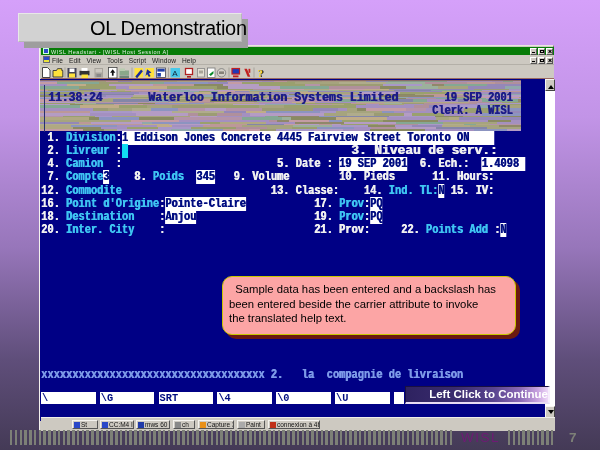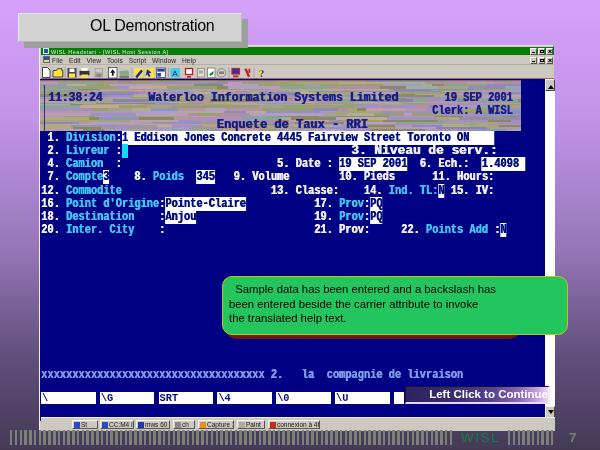--- a/index.html
+++ b/index.html
@@ -41,32 +41,32 @@
 .sbtn:after{content:"";position:absolute;left:2px;border:3px solid transparent}
 #sup:after{top:2px;border-bottom:4px solid #000}
 #sdn:after{top:3px;border-top:4px solid #000}
 #wtask{position:absolute;left:1px;top:371px;width:513.5px;height:14px;background:#cdc9c1;border-top:1px solid #efede8}
 .tkb{position:absolute;top:1.5px;height:9.5px;background:#cdc9c1;border:1px solid;border-color:#f4f2ee #555 #555 #f4f2ee;
 font-size:6.5px;color:#111;line-height:8px;white-space:nowrap;overflow:hidden;padding-left:1px}
 .tki{display:inline-block;width:6px;height:6px;vertical-align:-1px;margin-right:1px}
 #tshadow{position:absolute;left:24px;top:19px;width:224px;height:29px;background:#9e9e9e}
 #tbox{position:absolute;left:18px;top:13px;width:224px;height:29px;background:#d2d2d2;
 border:1px solid #b8b8b8;border-top-color:#e8e8e8;border-left-color:#e8e8e8}
-#tbox span{position:absolute;left:71px;top:2.5px;font-size:16px;letter-spacing:-0.3px;color:#000;white-space:nowrap}
+#tbox span{position:absolute;left:71px;top:2.5px;font-size:20px;letter-spacing:-0.3px;color:#000;white-space:nowrap}
 #cshadow{position:absolute;left:226px;top:280px;width:294px;height:59px;background:#6b1a10;border-radius:10px}
-#callout{position:absolute;left:222px;top:276px;width:346px;height:59px;background:#22c55e;border-radius:10px;
+#callout{position:absolute;left:222px;top:276px;width:294px;height:59px;background:#fca5a5;border-radius:10px;
 border:1px solid #c8c800}
 #callout div{position:absolute;left:6px;top:5px;font-size:11.3px;line-height:14.6px;color:#000;white-space:pre}
 #cont{position:absolute;left:405px;top:386px;width:145px;height:18px;
 background:linear-gradient(90deg,#2e2260 0%,#3a2c6e 35%,#5a4590 62%,#8a68b4 80%,#c9a4e0 93%,#eed9f8 100%);
 border:1px solid #191040;border-right:2px solid #f6eefc;border-bottom:2px solid #e8dcf4;
 color:#fff;font-weight:bold;font-size:11.5px;text-align:right;line-height:15px}
 .bars{position:absolute;top:429.5px;height:15.5px;
 background:repeating-linear-gradient(90deg,#7d8077 0px,#7d8077 2.5px,rgba(0,0,0,0) 2.5px,rgba(0,0,0,0) 4.78px)}
-#wisl{position:absolute;left:461px;top:430px;color:#15803d;font-weight:normal;font-size:13.5px;letter-spacing:1.5px}
+#wisl{position:absolute;left:461px;top:430px;color:#701a75;font-weight:normal;font-size:13.5px;letter-spacing:1.5px}
 #pg14{position:absolute;left:569px;top:430px;color:#7d8077;font-weight:bold;font-size:13.5px;letter-spacing:1px}
 </style></head>
 <body>
 <div id="win">
   <div id="tbar">
       <div id="ticon"></div>
       <span class="ttl">WISL Headstart - [WISL Host Session A]</span>
     <div class="wbtn" style="left:489px">
         <i class="mn"></i>
       </div>
@@ -624,21 +624,20 @@
         <rect x="303" y="49" width="27" height="2" fill="#a490c0"></rect>
         <rect x="330" y="49" width="55" height="2" fill="#8a8a62"></rect>
         <rect x="385" y="49" width="49" height="2" fill="#a490c0"></rect>
         <rect x="434" y="49" width="33" height="2" fill="#8c94c0"></rect>
         <rect x="467" y="49" width="23" height="2" fill="#b49cc4"></rect>
         <rect x="0" y="0" width="502" height="1.2" fill="#8a6a6a"></rect>
       </svg>
     <div id="dkline"></div>
     <pre class="h" style="top:13.1px;left:7.6px;transform:scaleX(0.943)">11:38:24</pre>
       <pre class="h" style="top:13.1px;left:107.9px;transform:scaleX(0.965)">Waterloo&nbsp;Information&nbsp;Systems&nbsp;Limited</pre>
-      <pre class="h" style="top:39.5px;left:176.5px;transform:scaleX(1.0)">Enquete&nbsp;de&nbsp;Taux&nbsp;-&nbsp;RRI</pre>
       <pre class="h" style="top:65.9px;left:310.7px;transform:scaleX(1.07);color:#f0f0f0">3.&nbsp;Niveau&nbsp;de&nbsp;serv.:</pre>
       <pre class="t" style="top:13.1px"><span class="w">&nbsp;&nbsp;&nbsp;&nbsp;&nbsp;&nbsp;&nbsp;&nbsp;&nbsp;&nbsp;&nbsp;&nbsp;&nbsp;&nbsp;&nbsp;&nbsp;&nbsp;&nbsp;&nbsp;&nbsp;&nbsp;&nbsp;&nbsp;&nbsp;&nbsp;&nbsp;&nbsp;&nbsp;&nbsp;&nbsp;&nbsp;&nbsp;&nbsp;&nbsp;&nbsp;&nbsp;&nbsp;&nbsp;&nbsp;&nbsp;&nbsp;&nbsp;&nbsp;&nbsp;&nbsp;&nbsp;&nbsp;&nbsp;&nbsp;&nbsp;&nbsp;&nbsp;&nbsp;&nbsp;&nbsp;&nbsp;&nbsp;&nbsp;&nbsp;&nbsp;&nbsp;&nbsp;&nbsp;&nbsp;&nbsp;</span><span class="b">19&nbsp;SEP&nbsp;2001</span></pre>
 <pre class="t" style="top:26.3px"><span class="w">&nbsp;&nbsp;&nbsp;&nbsp;&nbsp;&nbsp;&nbsp;&nbsp;&nbsp;&nbsp;&nbsp;&nbsp;&nbsp;&nbsp;&nbsp;&nbsp;&nbsp;&nbsp;&nbsp;&nbsp;&nbsp;&nbsp;&nbsp;&nbsp;&nbsp;&nbsp;&nbsp;&nbsp;&nbsp;&nbsp;&nbsp;&nbsp;&nbsp;&nbsp;&nbsp;&nbsp;&nbsp;&nbsp;&nbsp;&nbsp;&nbsp;&nbsp;&nbsp;&nbsp;&nbsp;&nbsp;&nbsp;&nbsp;&nbsp;&nbsp;&nbsp;&nbsp;&nbsp;&nbsp;&nbsp;&nbsp;&nbsp;&nbsp;&nbsp;&nbsp;&nbsp;&nbsp;&nbsp;</span><span class="b">Clerk:&nbsp;A&nbsp;WISL</span></pre>
 <pre class="t" style="top:52.7px"><span class="w">&nbsp;1.</span><span class="w">&nbsp;</span><span class="c">Division</span><span class="w">:</span><span class="i">1&nbsp;Eddison&nbsp;Jones&nbsp;Concrete&nbsp;4445&nbsp;Fairview&nbsp;Street&nbsp;Toronto&nbsp;ON&nbsp;&nbsp;&nbsp;&nbsp;</span></pre>
 <pre class="t" style="top:65.9px"><span class="w">&nbsp;2.</span><span class="w">&nbsp;</span><span class="c">Livreur</span><span class="w">&nbsp;</span><span class="w">:</span><span class="k">&nbsp;</span></pre>
 <pre class="t" style="top:79.1px"><span class="w">&nbsp;4.</span><span class="w">&nbsp;</span><span class="c">Camion</span><span class="w">&nbsp;&nbsp;</span><span class="w">:</span><span class="w">&nbsp;&nbsp;&nbsp;&nbsp;&nbsp;&nbsp;&nbsp;&nbsp;&nbsp;&nbsp;&nbsp;&nbsp;&nbsp;&nbsp;&nbsp;&nbsp;&nbsp;&nbsp;&nbsp;&nbsp;&nbsp;&nbsp;&nbsp;&nbsp;&nbsp;</span><span class="w">5.&nbsp;Date&nbsp;:</span><span class="w">&nbsp;</span><span class="i">19&nbsp;SEP&nbsp;2001</span><span class="w">&nbsp;&nbsp;</span><span class="w">6.&nbsp;Ech.:</span><span class="w">&nbsp;&nbsp;</span><span class="i">1.4098&nbsp;</span></pre>
 <pre class="t" style="top:92.3px"><span class="w">&nbsp;7.</span><span class="w">&nbsp;</span><span class="c">Compte</span><span class="i">3</span><span class="w">&nbsp;&nbsp;&nbsp;&nbsp;</span><span class="w">8.</span><span class="w">&nbsp;</span><span class="c">Poids</span><span class="w">&nbsp;&nbsp;</span><span class="i">345</span><span class="w">&nbsp;&nbsp;&nbsp;</span><span class="w">9.</span><span class="w">&nbsp;</span><span class="w">Volume</span><span class="w">&nbsp;&nbsp;&nbsp;&nbsp;&nbsp;&nbsp;&nbsp;&nbsp;</span><span class="w">10.</span><span class="w">&nbsp;</span><span class="w">Pieds</span><span class="w">&nbsp;&nbsp;&nbsp;&nbsp;&nbsp;&nbsp;</span><span class="w">11.&nbsp;Hours:</span></pre>
 <pre class="t" style="top:105.5px"><span class="w">12.</span><span class="w">&nbsp;</span><span class="c">Commodite</span><span class="w">&nbsp;&nbsp;&nbsp;&nbsp;&nbsp;&nbsp;&nbsp;&nbsp;&nbsp;&nbsp;&nbsp;&nbsp;&nbsp;&nbsp;&nbsp;&nbsp;&nbsp;&nbsp;&nbsp;&nbsp;&nbsp;&nbsp;&nbsp;&nbsp;</span><span class="w">13.&nbsp;Classe:</span><span class="w">&nbsp;&nbsp;&nbsp;&nbsp;</span><span class="w">14.</span><span class="w">&nbsp;</span><span class="c">Ind.&nbsp;TL:</span><span class="i">N</span><span class="w">&nbsp;</span><span class="w">15.&nbsp;IV:</span></pre>
 <pre class="t" style="top:118.7px"><span class="w">16.</span><span class="w">&nbsp;</span><span class="c">Point&nbsp;d'Origine</span><span class="w">:</span><span class="i">Pointe-Claire</span><span class="w">&nbsp;&nbsp;&nbsp;&nbsp;&nbsp;&nbsp;&nbsp;&nbsp;&nbsp;&nbsp;&nbsp;</span><span class="w">17.</span><span class="w">&nbsp;</span><span class="c">Prov</span><span class="w">:</span><span class="i">PQ</span></pre>
 <pre class="t" style="top:131.9px"><span class="w">18.</span><span class="w">&nbsp;</span><span class="c">Destination</span><span class="w">&nbsp;&nbsp;&nbsp;&nbsp;</span><span class="w">:</span><span class="i">Anjou</span><span class="w">&nbsp;&nbsp;&nbsp;&nbsp;&nbsp;&nbsp;&nbsp;&nbsp;&nbsp;&nbsp;&nbsp;&nbsp;&nbsp;&nbsp;&nbsp;&nbsp;&nbsp;&nbsp;&nbsp;</span><span class="w">19.</span><span class="w">&nbsp;</span><span class="c">Prov</span><span class="w">:</span><span class="i">PQ</span></pre>

